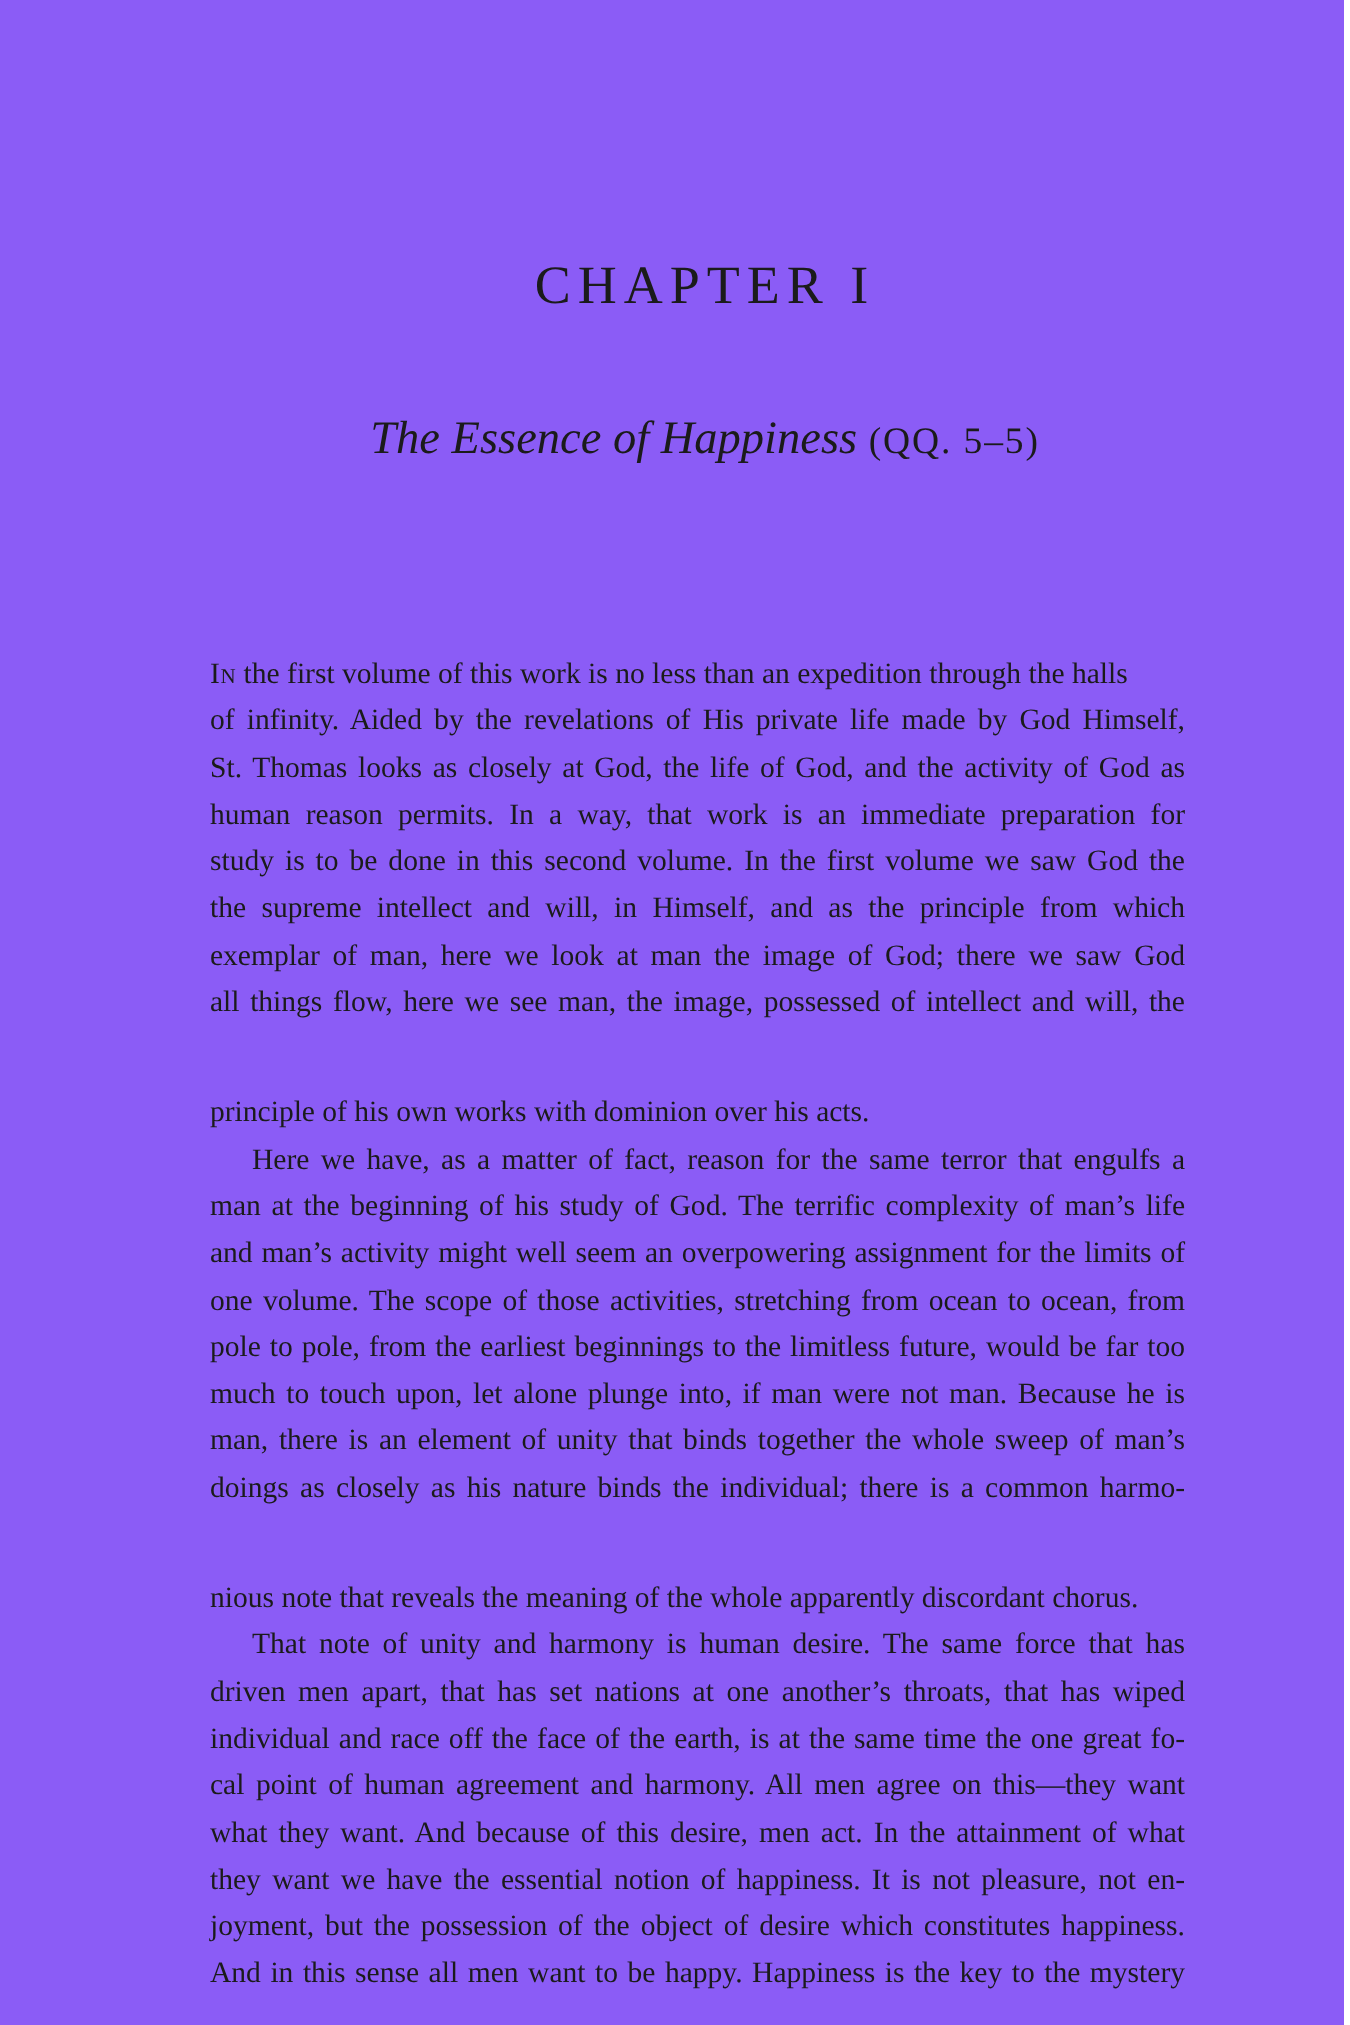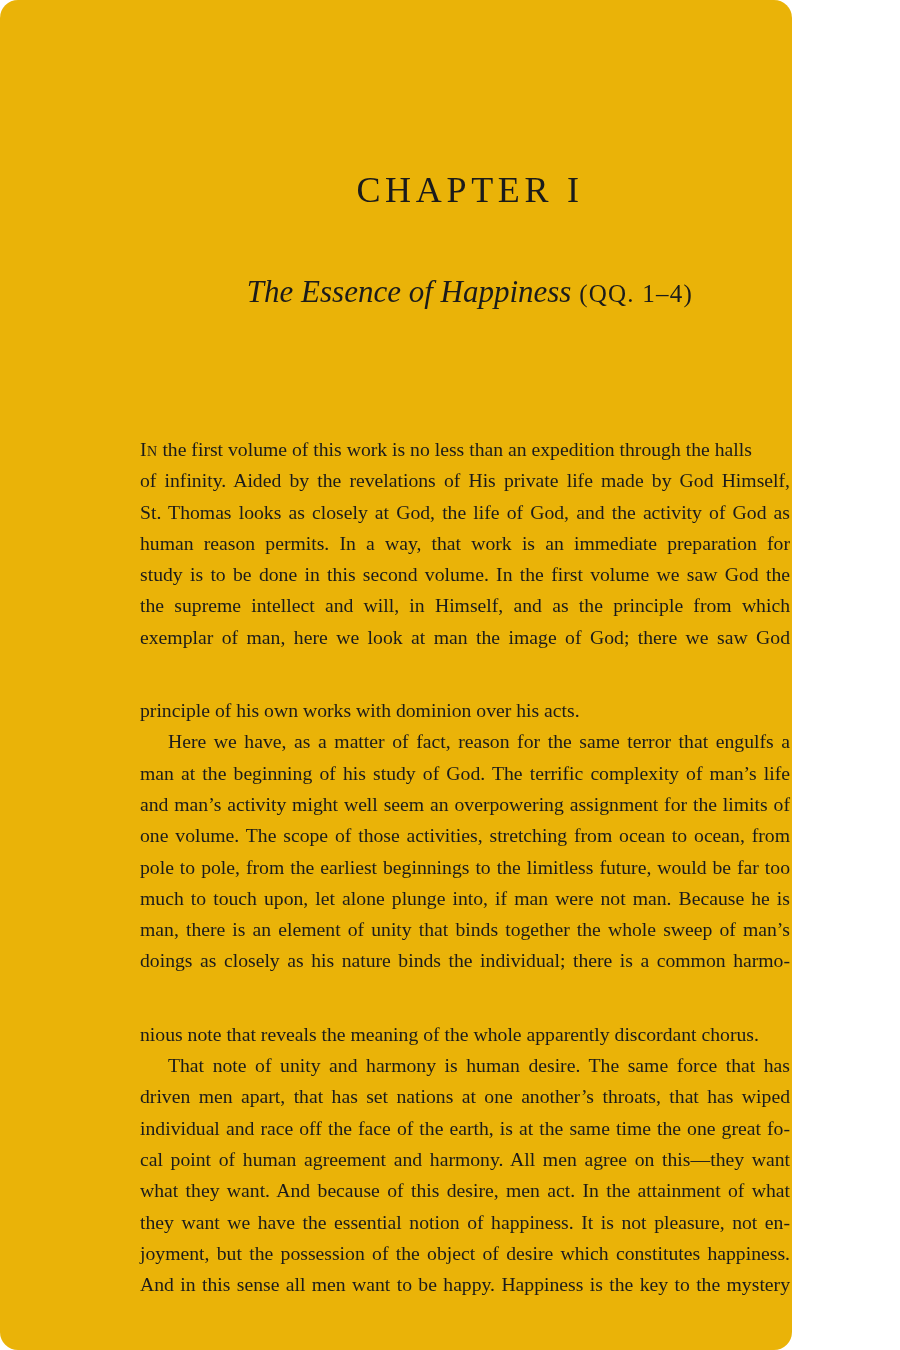--- a/index.html
+++ b/index.html
@@ -2,27 +2,26 @@
 <html><head>
 <meta charset="utf-8">
 <style>
   html, body {
     margin: 0;
     padding: 0;
     background: #ffffff;
   }
   .page {
     position: relative;
-    width: 792px;
+    width: 896px;
     height: 1350px;
-    background: #eab308;
+    background: #8b5cf6;
     color: #1b1b1b;
     font-family: "Liberation Serif", "DejaVu Serif", serif;
     overflow: hidden;
-    border-radius: 18px;
   }
   .chapter {
     position: absolute;
     top: 170px;
     left: 145px;
     width: 650px;
     margin: 0;
     text-align: center;
     font-size: 36px;
     font-weight: 400;
@@ -79,33 +78,34 @@
   }
 </style>
 </head>
 <body>
 
 <div class="page">
 
   <h1 class="chapter">CHAPTER I</h1>
 
   <h2 class="subtitle"><span class="it">The Essence of Happiness</span>
-    <span class="ref">(QQ. 1–4)</span></h2>
+    <span class="ref">(QQ. 5–5)</span></h2>
 
   <main class="body-text">
 
     <p>
       <span class="line"><span class="lead-sc">In</span>
         <span>the first volume of this work is no less than an expedition through the halls</span></span>
       <span class="line" style="display:block">of infinity. Aided by the revelations of His private life made by God Himself,</span>
       <span class="line" style="display:block">St. Thomas looks as closely at God, the life of God, and the activity of God as</span>
       <span class="line" style="display:block">human reason permits. In a way, that work is an immediate preparation for</span>
       <span class="line" style="display:block">study is to be done in this second volume. In the first volume we saw God the</span>
       <span class="line" style="display:block">the supreme intellect and will, in Himself, and as the principle from which</span>
       <span class="line" style="display:block">exemplar of man, here we look at man the image of God; there we saw God</span>
+      <span class="line" style="display:block">all things flow, here we see man, the image, possessed of intellect and will, the</span>
       <span class="line end" style="display:block">principle of his own works with dominion over his acts.</span>
     </p>
 
     <p>
       <span class="line ind" style="display:block">Here we have, as a matter of fact, reason for the same terror that engulfs a</span>
       <span class="line" style="display:block">man at the beginning of his study of God. The terrific complexity of man’s life</span>
       <span class="line" style="display:block">and man’s activity might well seem an overpowering assignment for the limits of</span>
       <span class="line" style="display:block">one volume. The scope of those activities, stretching from ocean to ocean, from</span>
       <span class="line" style="display:block">pole to pole, from the earliest beginnings to the limitless future, would be far too</span>
       <span class="line" style="display:block">much to touch upon, let alone plunge into, if man were not man. Because he is</span>

